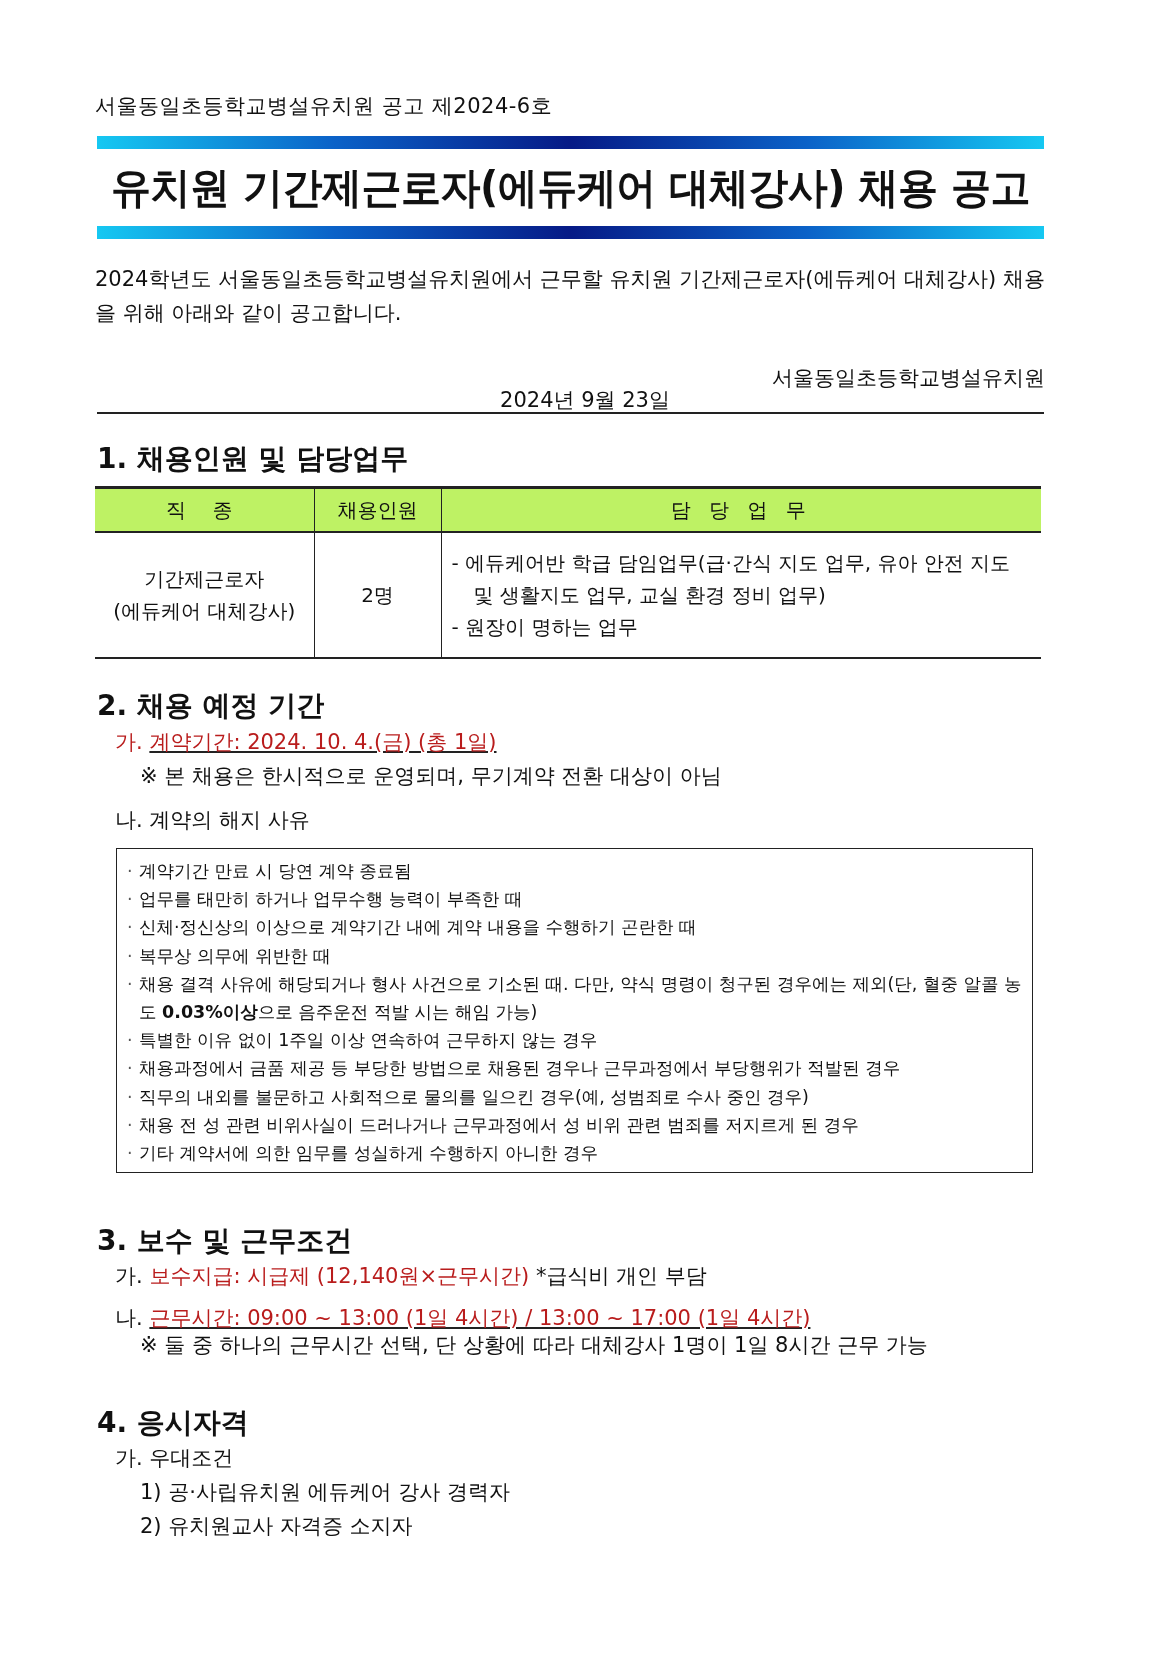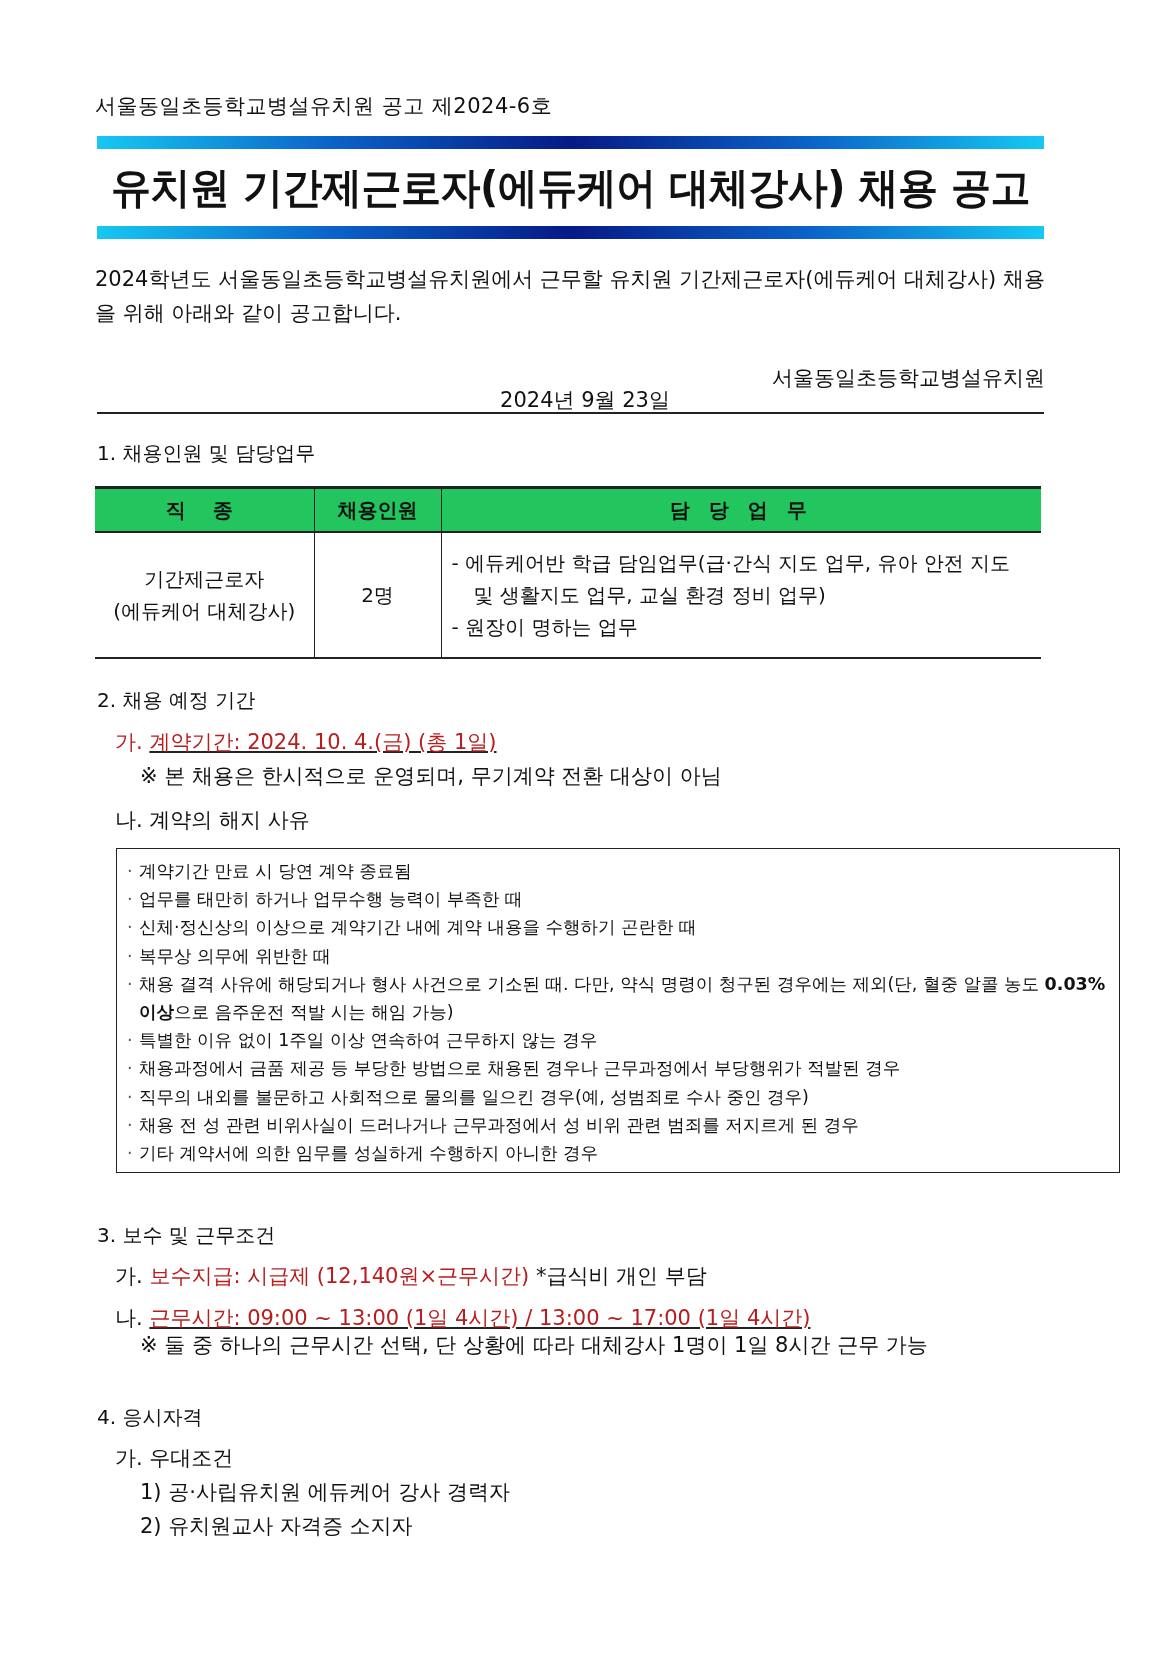--- a/index.html
+++ b/index.html
@@ -7,35 +7,35 @@
   .abs { position:absolute; }
   .serial { left:95px; top:92px; font-size:21px; letter-spacing:0.5px; }
   .bar { left:97px; width:947px; height:13px; background:linear-gradient(90deg,#16c8f2 0%,#0b62c8 25%,#061a86 50%,#0b62c8 75%,#16c8f2 100%); }
   .bar1 { top:136px; }
   .bar2 { top:226px; }
   .title { left:97px; width:947px; top:160px; text-align:center; font-size:40px; font-weight:bold; letter-spacing:-0.5px; transform:scaleY(1.05); }
   .intro { left:95px; width:950px; top:262px; font-size:21px; line-height:34px; text-align:justify; }
   .date { left:0; width:1170px; top:338px; text-align:center; font-size:21px;margin-top:48px; }
   .issuer { right:125px; top:364px; font-size:21px; font-weight:normal; }
   .rule { left:97px; width:947px; top:412px; border-top:2px solid #222; }
-  .h1 { font-size:20px; font-weight:normal;text-align:right; }
+  .h1 { font-size:28px; font-weight:bold;text-align:right; }
   .s1 { left:97px; top:440px; }
   table.duty { position:absolute; left:95px; top:486px; width:946px; border-collapse:collapse; font-size:20px; }
-  table.duty th { background:#22c55e; font-weight:bold; height:40px; border-top:3px solid #222; border-bottom:2px solid #222; letter-spacing:10px; }
+  table.duty th { background:#bef264; font-weight:normal; height:40px; border-top:3px solid #222; border-bottom:2px solid #222; letter-spacing:10px; }
   table.duty td { border-bottom:2px solid #222; vertical-align:middle; text-align:center; line-height:32px; }
   table.duty th + th, table.duty td + td { border-left:1.5px solid #222; }
   table.duty td.duties { text-align:left; padding:6px 8px 6px 10px; }
   .dash-line { padding-left:22px; text-indent:-22px; }
   .s2 { left:97px; top:687px; }
   .blue { color:#b91c1c; }
   .u { text-decoration:underline; text-decoration-color:#222; }
   .p-ga1 { left:115px; top:728px; font-size:21px; }
   .note1 { left:140px; top:762px; font-size:21px; }
   .p-na1 { left:115px; top:806px; font-size:21px; }
-  .box { left:116px; top:848px; width:1004px; height:325px; border:1.5px solid #222; box-sizing:border-box; padding:8px 10px; font-size:17.5px; line-height:28.2px; }
+  .box { left:116px; top:848px; width:917px; height:325px; border:1.5px solid #222; box-sizing:border-box; padding:8px 10px; font-size:17.5px; line-height:28.2px; }
   .box .item { position:relative; padding-left:12px; }
   .box .item::before { content:"·"; position:absolute; left:0; color:#555; }
   .s3 { left:97px; top:1222px; }
   .p-ga3 { left:115px; top:1262px; font-size:21px; }
   .p-na3 { left:115px; top:1296px; font-size:21px;margin-top:8px; }
   .note3 { left:140px; top:1331px; font-size:21px; }
   .s4 { left:97px; top:1404px; }
   .p-ga4 { left:115px; top:1444px; font-size:21px; }
   .q1 { left:140px; top:1478px; font-size:21px; }
   .q2 { left:140px; top:1512px; font-size:21px; }

